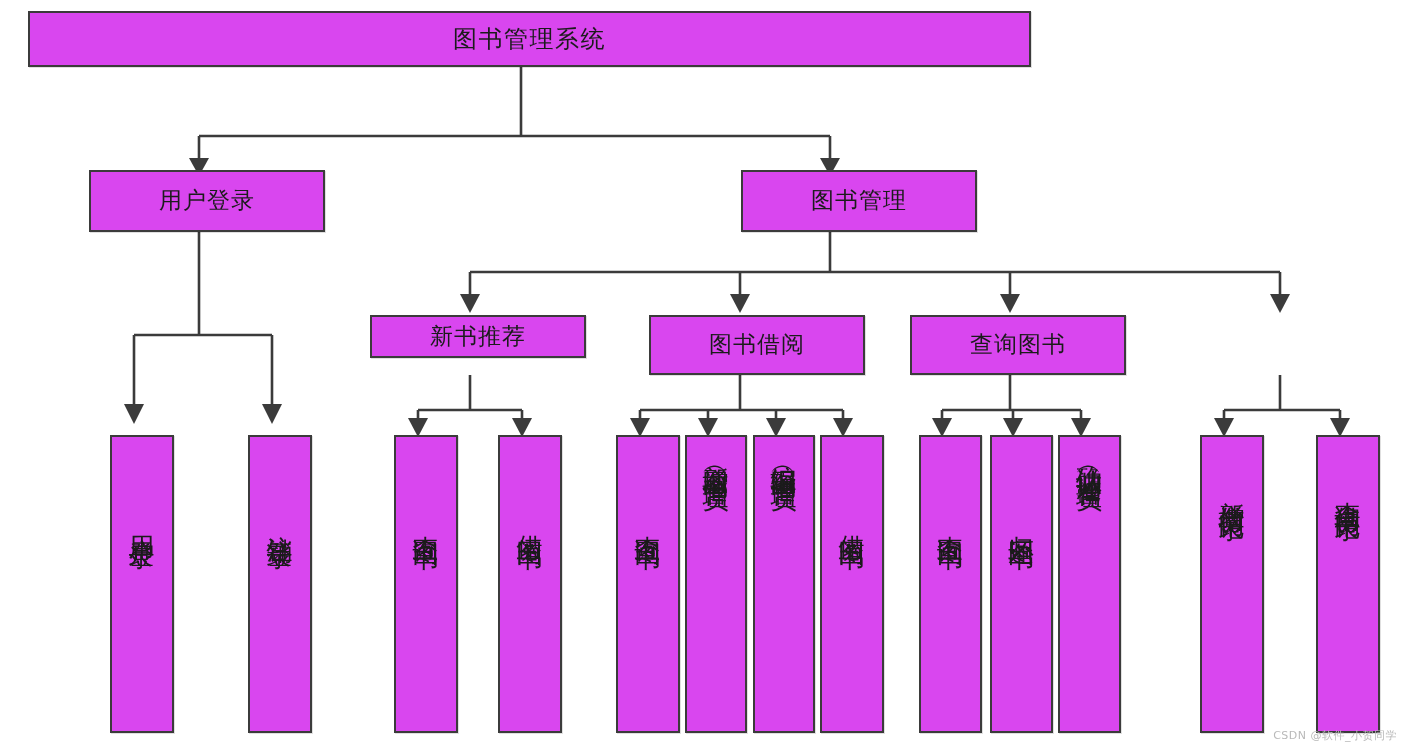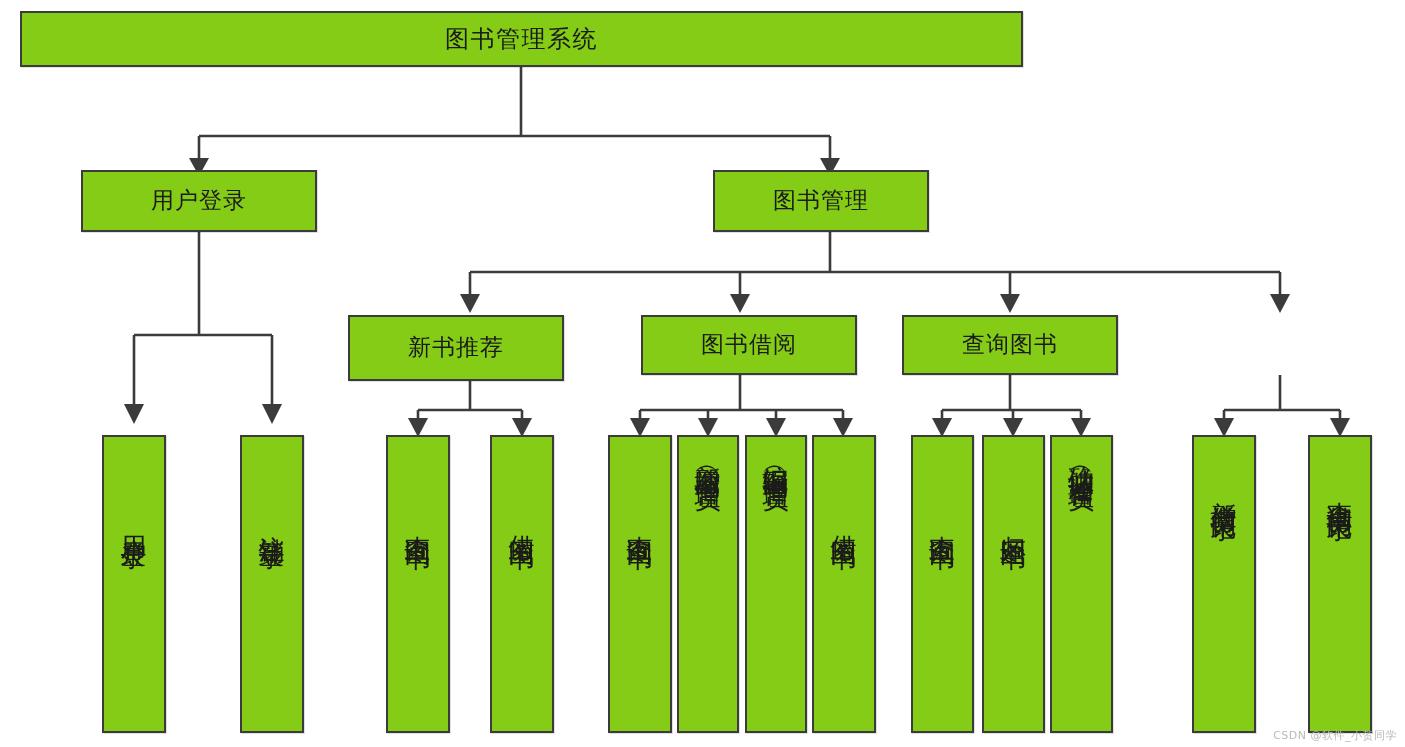--- a/index.html
+++ b/index.html
@@ -10,26 +10,27 @@
     font-family:"DejaVu Sans","Liberation Sans",sans-serif;
     overflow:hidden;
     position:relative;
   }
   #diagram{
     position:absolute;left:0;top:0;width:1405px;height:747px;
   }
   .node{
     position:absolute;
     box-sizing:border-box;
-    background:#84cc16;
+    background:#d946ef;
     border:2.5px solid #3b3b3b;
     display:flex;
     align-items:center;
     justify-content:center;
     box-shadow:1px 1px 0 rgba(0,0,0,0.12);
+    margin-left:8px;
   }
   .node .label{
     color:#1b1b1b;
     line-height:1.18;
     text-align:center;
     white-space:nowrap;
   }
   
   .node.h .label{
     font-size:23px;
@@ -136,25 +137,25 @@
     <polygon class="arrow" points="1330,418 1350,418 1340,437"></polygon>
   </svg>
 
   <div class="node h root" style="left:20px;top:11px;width:1003px;height:56px;">
     <span class="label">图书管理系统</span>
   </div>
 
   <div class="node h" style="left:81px;top:170px;width:236px;height:62px;">
     <span class="label">用户登录</span>
   </div>
-  <div class="node h" style="left:713px;top:170px;width:216px;height:62px;">
+  <div class="node h" style="left:733px;top:170px;width:236px;height:62px;">
     <span class="label">图书管理</span>
   </div>
 
-  <div class="node h" style="left:348px;top:315px;width:216px;height:66px;">
+  <div class="node h" style="left:362px;top:315px;width:216px;height:43px;">
     <span class="label">新书推荐</span>
   </div>
   <div class="node h" style="left:641px;top:315px;width:216px;height:60px;">
     <span class="label">图书借阅</span>
   </div>
   <div class="node h" style="left:902px;top:315px;width:216px;height:60px;">
     <span class="label">查询图书</span>
   </div>
 
   <div class="node v" style="left:102px;top:435px;width:64px;height:298px;padding-top:78px;">

